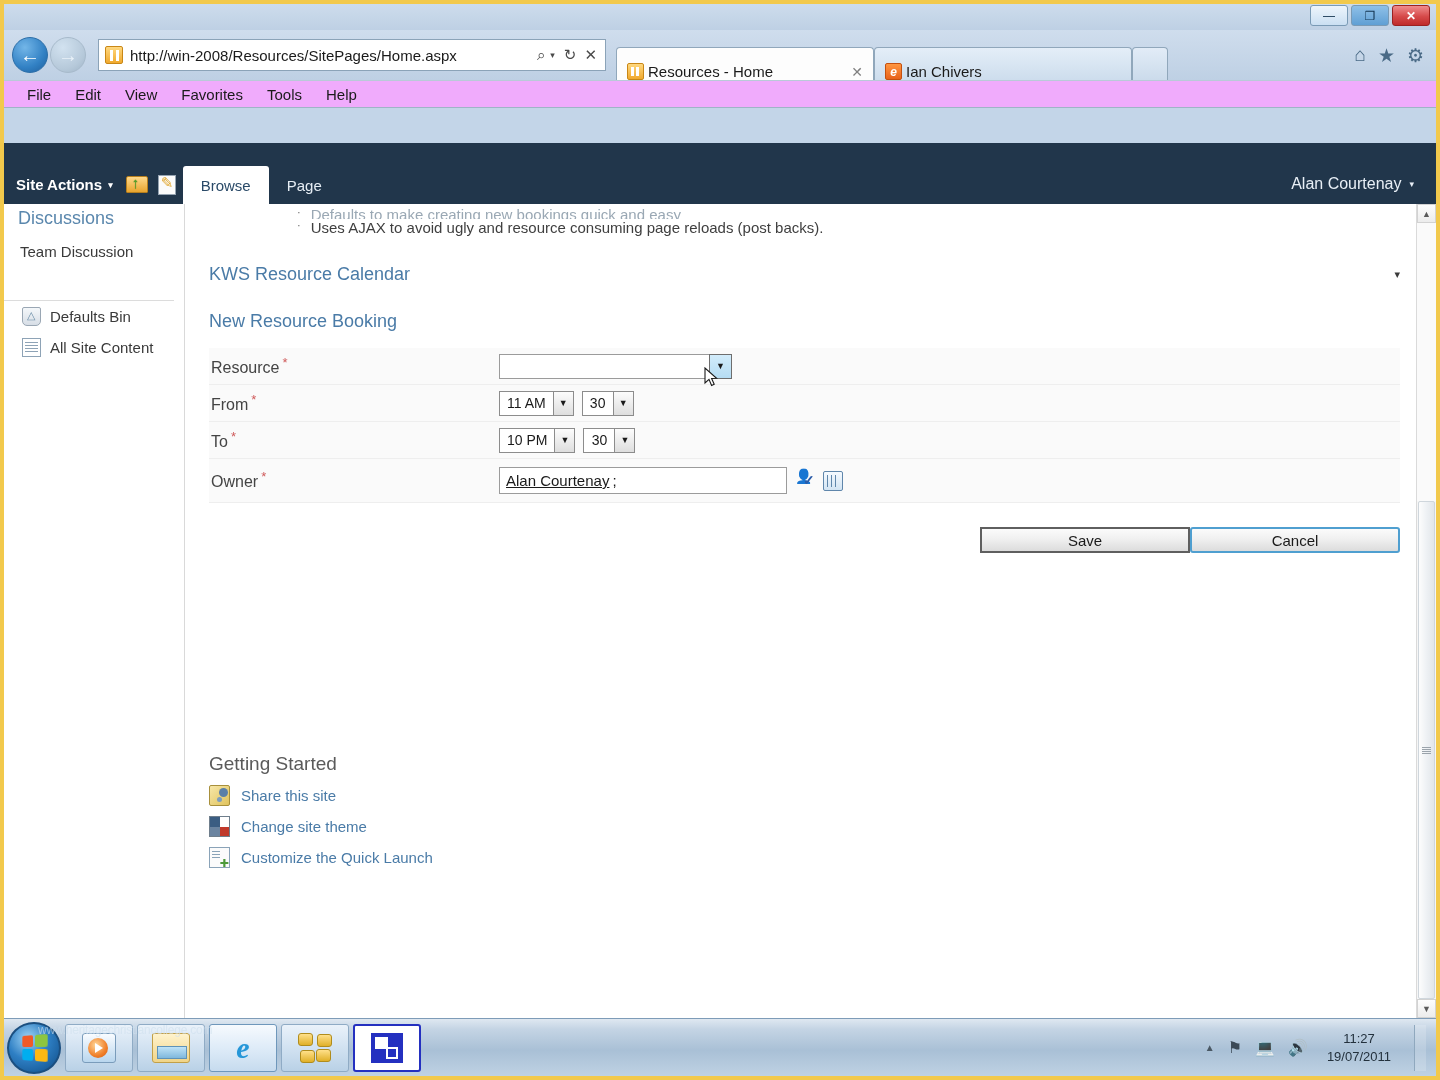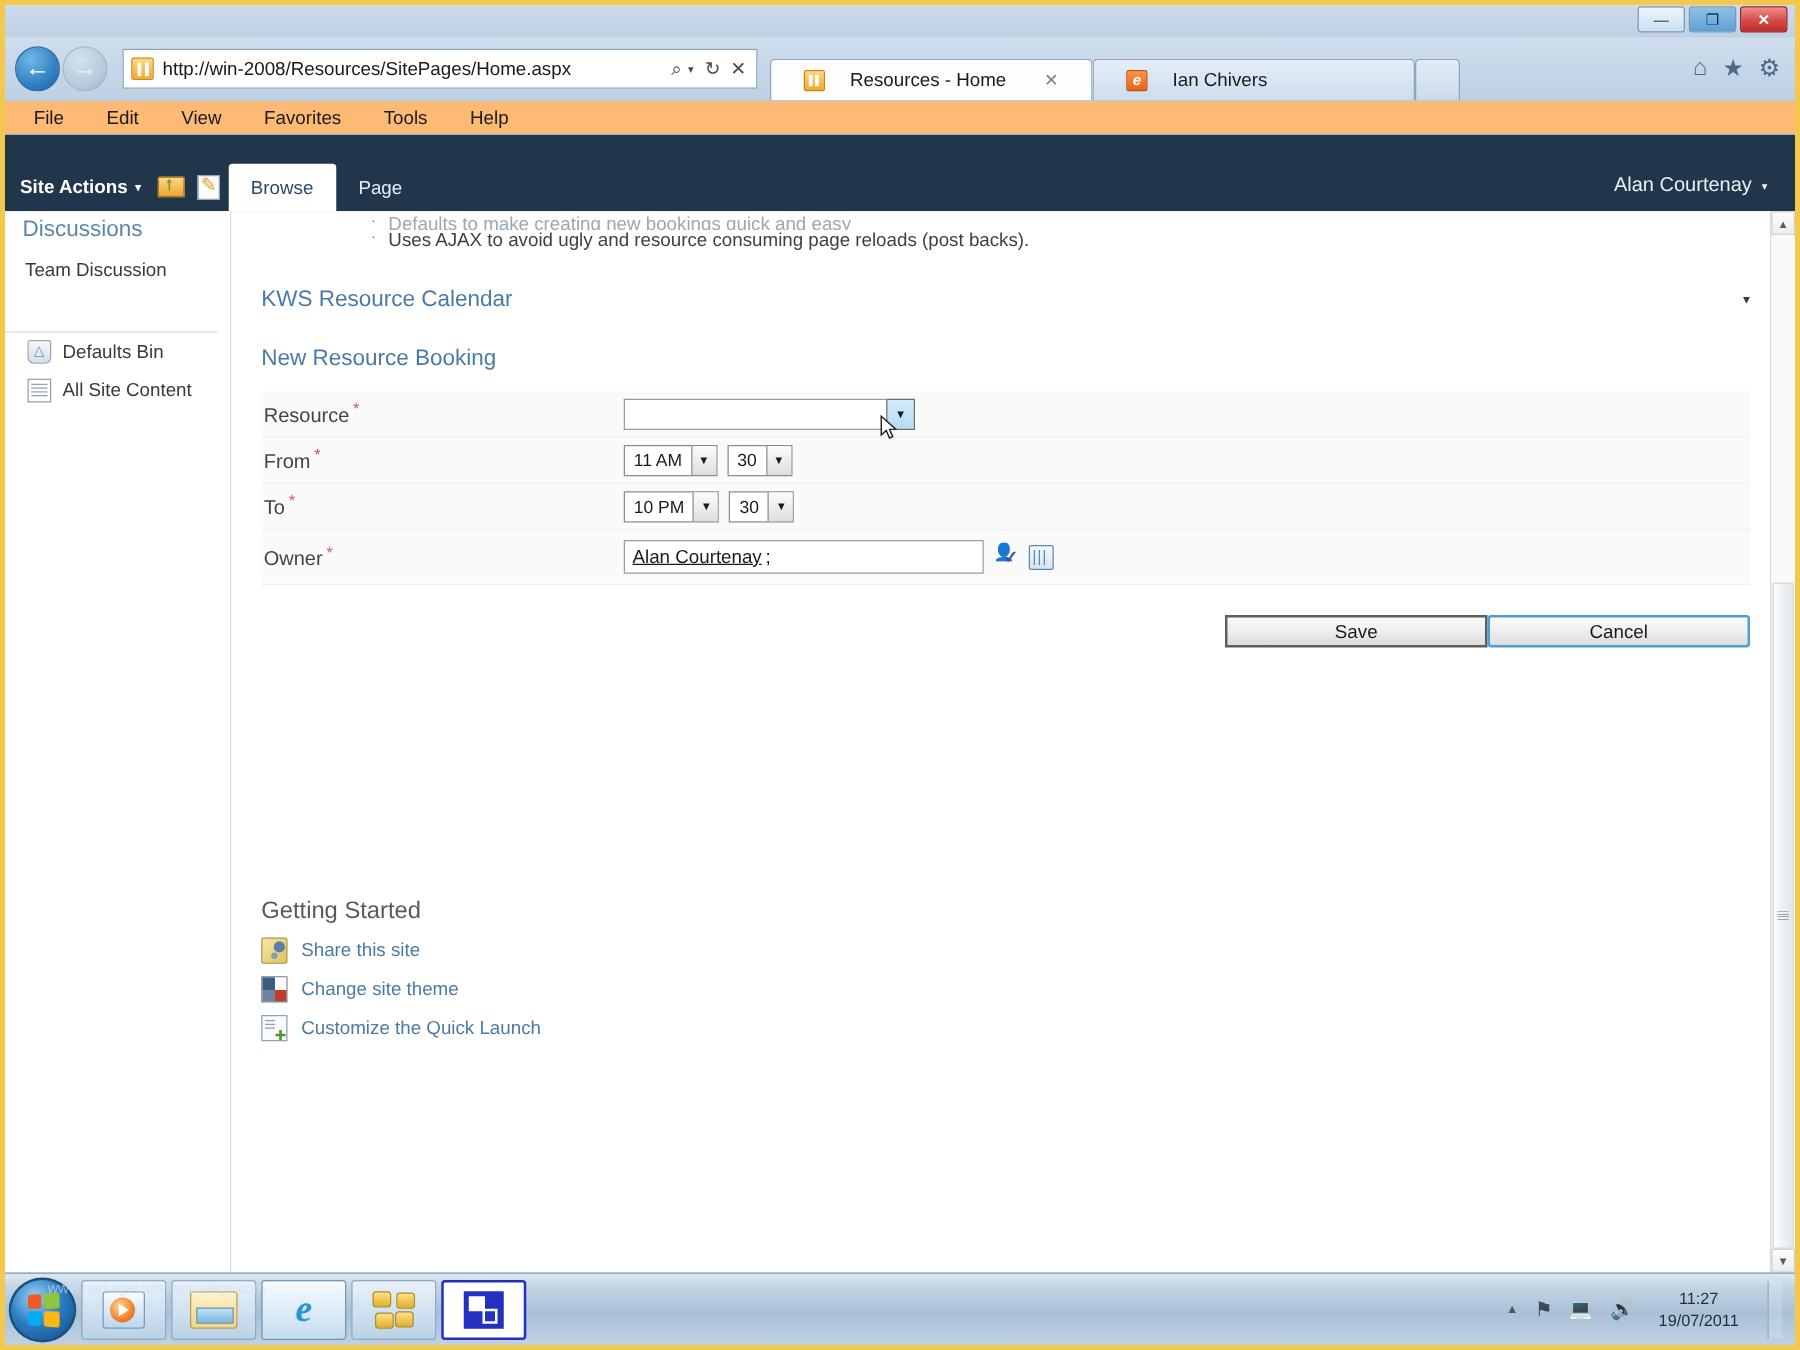--- a/index.html
+++ b/index.html
@@ -75,22 +75,22 @@
   #site-favicon::before { left: 4px; } #site-favicon::after { left: 10px; }
   #address-text {
     flex: 1; font-size: 15px; color: #1a1a1a; white-space: nowrap; overflow: hidden;
   }
   .addr-icon { flex: none; color: #4a4a4a; font-size: 15px; padding: 0 4px; }
   #addr-search-caret { font-size: 9px; padding: 0 5px 0 1px; }
 
   
   #tab-strip { display: flex; align-items: flex-end; height: 50px; margin-left: 10px; }
   .browser-tab {
-    height: 33px; display: flex; align-items: center; gap: 20px;
-    padding: 0 26px; min-width: 258px;
+    height: 33px; display: flex; align-items: flex-end; gap: 4px;
+    padding: 0 10px; min-width: 258px;
     border: 1px solid #90a7bb; border-bottom: none;
     border-radius: 4px 4px 0 0; font-size: 15px; color: #1a1a1a;
   }
   .browser-tab.active { background: #fdfdfd; }
   .browser-tab.inactive { background: linear-gradient(to bottom,#e4eef8,#cddded); }
   .tab-favicon { width: 17px; height: 17px; flex: none; border-radius: 2px; position: relative; }
   .tab-favicon.sp {
     background: linear-gradient(to bottom,#ffd87f,#f0a92e); border: 1px solid #c98716;
   }
   .tab-favicon.sp::before, .tab-favicon.sp::after {
@@ -108,28 +108,28 @@
     width: 36px; height: 33px; border: 1px solid #90a7bb; border-bottom: none;
     border-radius: 4px 4px 0 0; background: linear-gradient(to bottom,#e2ecf7,#cbdbeb);
   }
   #nav-right-icons {
     margin-left: auto; display: flex; gap: 12px; align-items: center;
     padding-right: 12px; font-size: 19px; color: #4a6a86;
   }
 
   
   #menu-bar {
-    height: 28px; flex: none; background: #fdba74;
+    height: 28px; flex: none; background: #f0abfc;
     border-top: 1px solid #b9c9d8; border-bottom: 1px solid #9fb3c6;
-    display: flex; align-items: center; padding-left: 12px; gap: 12px;
+    display: flex; align-items: center; padding-left: 12px; gap: 2px;
   }
   .menu-item { font-size: 15px; color: #1a1a1a; padding: 3px 11px; }
 
   
-  #page-viewport { flex: 1; position: relative; background: #fff; overflow: hidden; }
+  #page-viewport { flex: 1; position: relative; background: #fff; overflow: hidden; margin-top: 35px; }
 
   
   #sp-ribbon {
     height: 61px; background: #21364b;
     position: relative; display: flex; align-items: center;
   }
   #site-actions {
     color: #fff; font-size: 15px; font-weight: bold; padding: 0 10px 0 12px;
     display: flex; align-items: center; gap: 6px; margin-top: 22px;
   }

